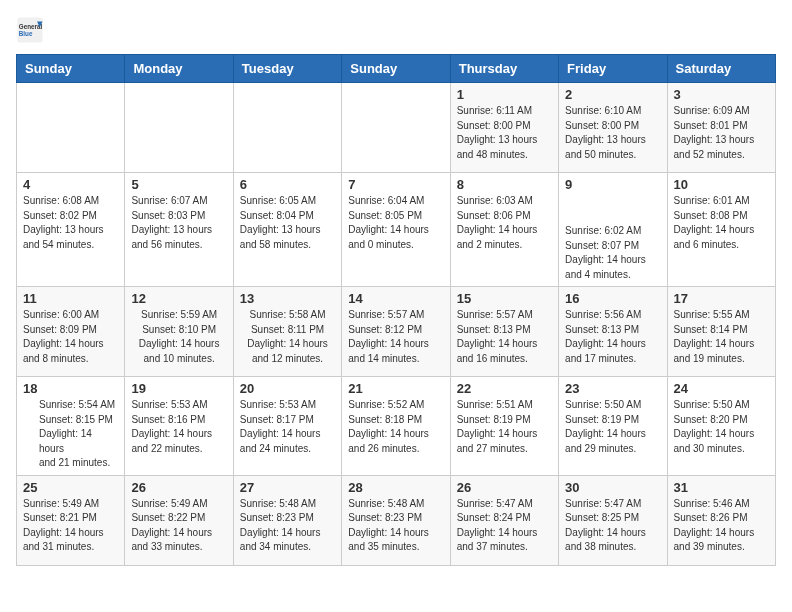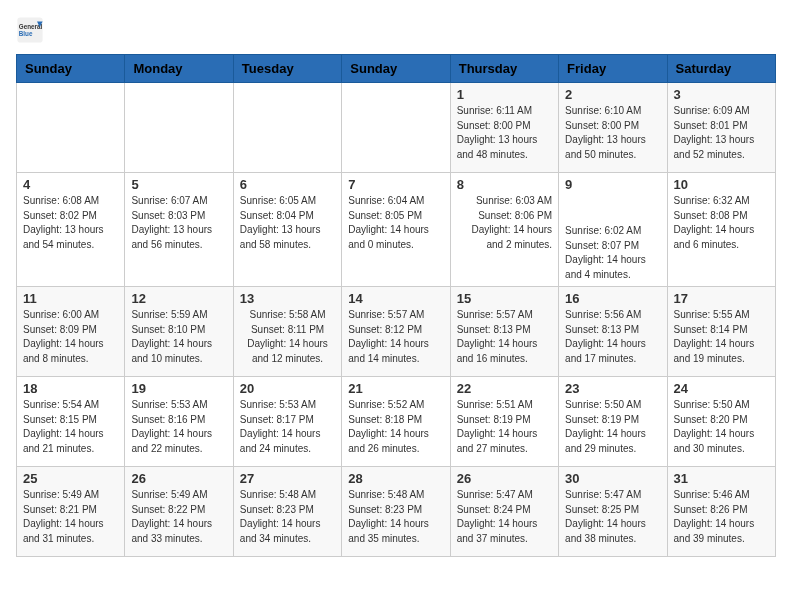--- a/index.html
+++ b/index.html
@@ -46,21 +46,21 @@
       font-size: 14px;
       color: #555;
     }
     table {
       width: 100%;
       border-collapse: collapse;
       font-size: 11px;
     }
     thead th {
       background-color: #2a6db5;
-      color: #000000;
+      color: #ffffff;
       font-weight: bold;
       font-size: 13px;
       padding: 6px 8px;
       border: 1px solid #1a5a9a;
       text-align: left;
     }
     tbody td {
       border: 1px solid #ccc;
       vertical-align: top;
       padding: 4px 6px;
@@ -171,51 +171,51 @@
         </td>
         <td>
           <span class="day-number">7</span>
           <div class="day-info" style="white-space: pre-line;">Sunrise: 6:04 AM
 Sunset: 8:05 PM
 Daylight: 14 hours
 and 0 minutes.</div>
         </td>
         <td>
           <span class="day-number">8</span>
-          <div class="day-info" style="white-space: pre-line; text-align: right;">Sunrise: 6:03 AM
+          <div class="day-info" style="white-space: pre-line;">Sunrise: 6:03 AM
 Sunset: 8:06 PM
 Daylight: 14 hours
 and 2 minutes.</div>
         </td>
         <td>
           <span class="day-number">9</span>
           <div class="day-info" style="white-space: pre-line; margin-top: 32px;">Sunrise: 6:02 AM
 Sunset: 8:07 PM
 Daylight: 14 hours
 and 4 minutes.</div>
         </td>
         <td>
           <span class="day-number">10</span>
-          <div class="day-info" style="white-space: pre-line;">Sunrise: 6:32 AM
+          <div class="day-info" style="white-space: pre-line;">Sunrise: 6:01 AM
 Sunset: 8:08 PM
 Daylight: 14 hours
 and 6 minutes.</div>
         </td>
       </tr>
       <tr>
         <td>
           <span class="day-number">11</span>
           <div class="day-info" style="white-space: pre-line;">Sunrise: 6:00 AM
 Sunset: 8:09 PM
 Daylight: 14 hours
 and 8 minutes.</div>
         </td>
         <td>
           <span class="day-number">12</span>
-          <div class="day-info" style="white-space: pre-line;">Sunrise: 5:59 AM
+          <div class="day-info" style="white-space: pre-line; text-align: center;">Sunrise: 5:59 AM
 Sunset: 8:10 PM
 Daylight: 14 hours
 and 10 minutes.</div>
         </td>
         <td>
           <span class="day-number">13</span>
           <div class="day-info" style="white-space: pre-line; text-align: center;">Sunrise: 5:58 AM
 Sunset: 8:11 PM
 Daylight: 14 hours
 and 12 minutes.</div>
@@ -245,21 +245,21 @@
           <span class="day-number">17</span>
           <div class="day-info" style="white-space: pre-line;">Sunrise: 5:55 AM
 Sunset: 8:14 PM
 Daylight: 14 hours
 and 19 minutes.</div>
         </td>
       </tr>
       <tr>
         <td>
           <span class="day-number">18</span>
-          <div class="day-info" style="white-space: pre-line;">Sunrise: 5:54 AM
+          <div class="day-info" style="white-space: pre-line; margin-left: 16px;">Sunrise: 5:54 AM
 Sunset: 8:15 PM
 Daylight: 14 hours
 and 21 minutes.</div>
         </td>
         <td>
           <span class="day-number">19</span>
           <div class="day-info" style="white-space: pre-line;">Sunrise: 5:53 AM
 Sunset: 8:16 PM
 Daylight: 14 hours
 and 22 minutes.</div>

